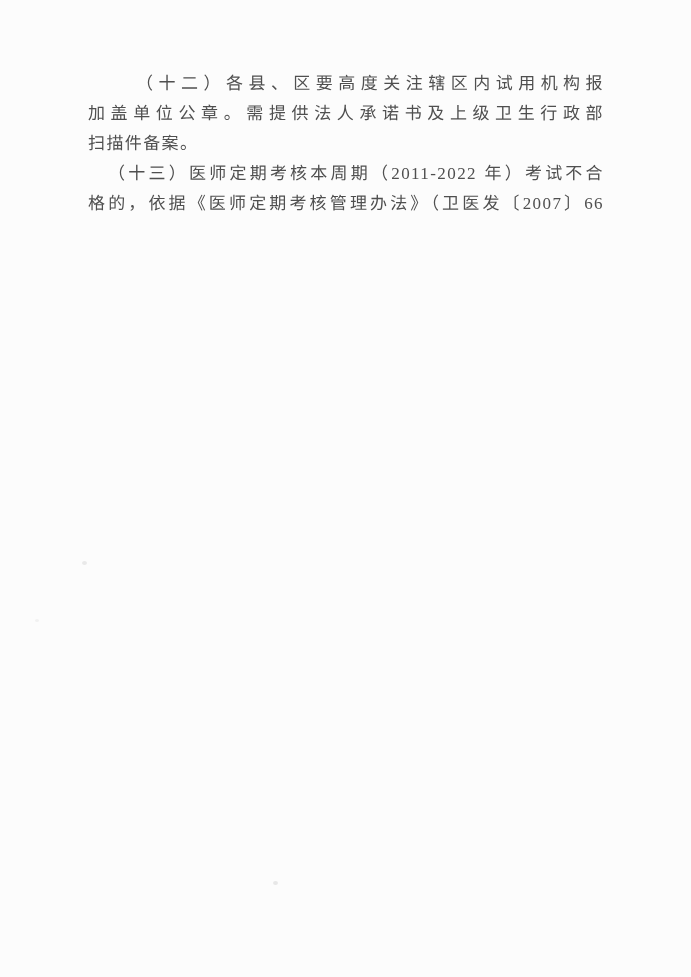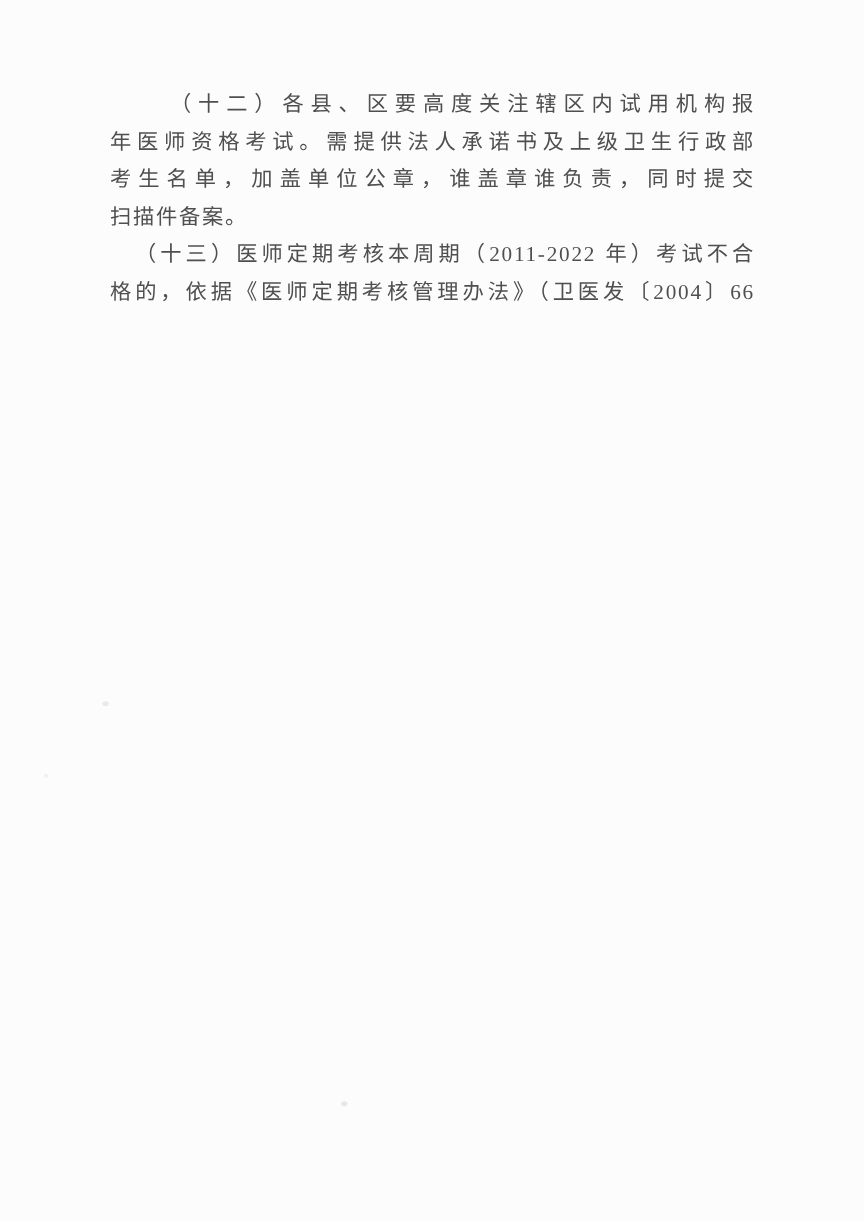--- a/index.html
+++ b/index.html
@@ -64,28 +64,27 @@
 </style>
 </head>
 <body>
 
 <div class="doc-page">
 
   <div class="text-block">
 
     <div class="para">
       <div class="line just indent-big">（十二）各县、区要高度关注辖区内试用机构报</div>
-      <div class="line just">年医师资格考试。需提供法人承诺书及上级卫生行政部</div>
-      <div class="line just">考生名单，加盖单位公章，谁盖章谁负责，同时提交</div>
+      <div class="line just">加盖单位公章。需提供法人承诺书及上级卫生行政部</div>
       <div class="line last">扫描件备案。</div>
     </div>
 
     <div class="para">
       <div class="line just indent-small">（十三）医师定期考核本周期（2011-2022 年）考试不合</div>
-      <div class="line just">格的，依据《医师定期考核管理办法》（卫医发〔2004〕66</div>
+      <div class="line just">格的，依据《医师定期考核管理办法》（卫医发〔2007〕66</div>
     </div>
 
   </div>
 
   <div class="speck speck-1"></div>
   <div class="speck speck-2"></div>
   <div class="speck speck-3"></div>
 
 </div>
 

